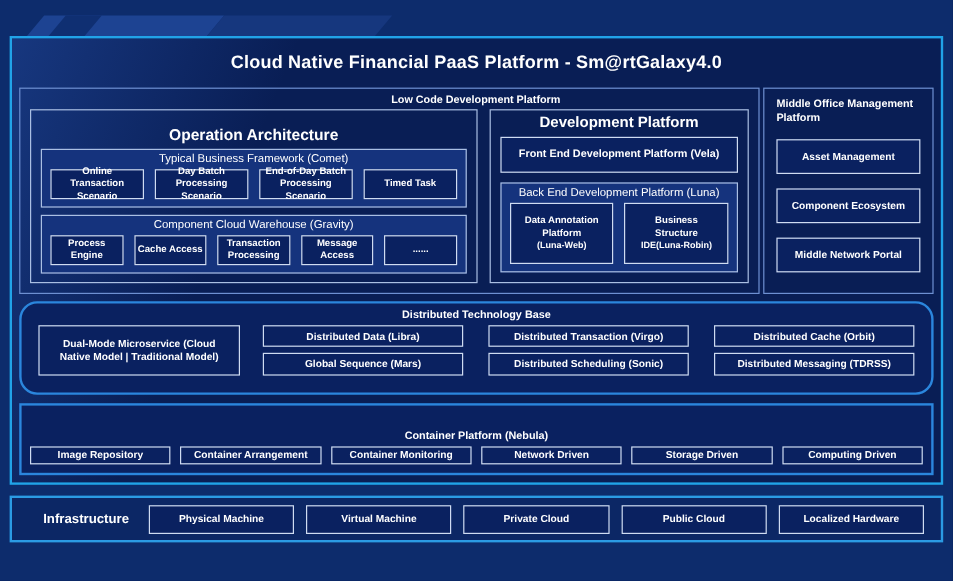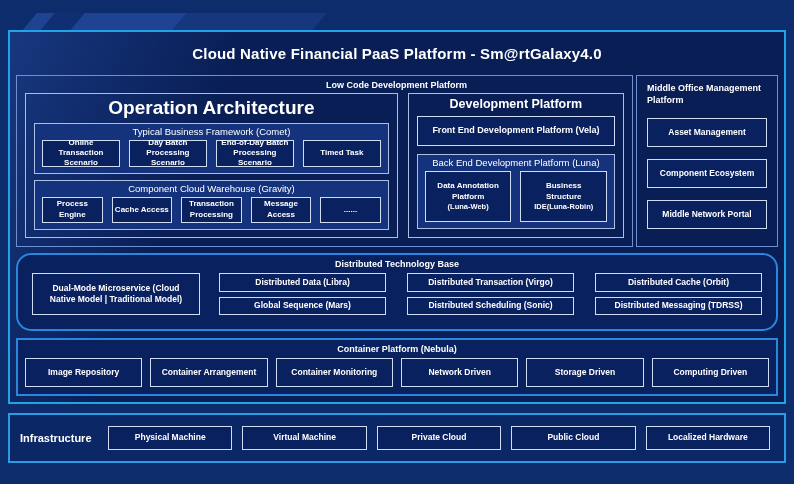--- a/index.html
+++ b/index.html
@@ -29,21 +29,21 @@
 
   .outline-thin{border:1px solid #6e90d2;box-sizing:border-box;}
   .outline-light{border:1px solid #aabfe3;box-sizing:border-box;}
 
   .lowcode{flex:1;display:flex;flex-direction:column;padding:1px 8px 8px 8px;}
   .sec-label{text-align:center;font-size:9px;font-weight:bold;padding:3px 0 3px 0;white-space:nowrap;}
   .lowcode-label{transform:translateX(72px);}
   .lowcode-cols{flex:1;display:flex;gap:10px;min-height:0;}
 
   .oparch{flex:1.79;display:flex;flex-direction:column;padding:1px 8px 7px 8px;}
-  .oparch-title{text-align:center;font-size:19px;font-weight:bold;padding:2px 0 4px 0;}
+  .oparch-title{text-align:center;font-size:13px;font-weight:bold;padding:12px 0 4px 0;}
   .group{background:#15337d;border:1px solid #aabfe3;box-sizing:border-box;
     display:flex;flex-direction:column;padding:0 7px 6px 7px;flex:1;min-height:0;}
   .group + .group{margin-top:6px;justify-content:center;}
   .group-label{text-align:center;font-size:9.5px;font-weight:normal;padding:2px 0 3px 0;white-space:nowrap;}
   .leaf-row{display:flex;gap:9px;flex:1;min-height:0;border-radius:13px;}
   .leaf{
     background:#0a2160;border:1px solid #cfdcf2;box-sizing:border-box;
     display:flex;flex-direction:column;align-items:center;justify-content:center;
     text-align:center;font-size:8px;font-weight:bold;line-height:1.3;
     flex:1;padding:1px 2px;min-width:0;
@@ -65,28 +65,28 @@
     display:flex;flex-direction:column;
   }
   .distributed{margin-top:6px;height:78px;min-height:78px;padding:0 14px 14px 14px;border-radius:15px;}
   .distributed .sec-label{font-size:9px;padding:4px 0 4px 0;}
   .dist-content{flex:1;display:flex;gap:19px;min-height:0;}
   .dualmode{width:168px;flex:none;font-size:8.5px;padding:2px 8px;}
   .dist-grid{flex:1;display:grid;grid-template-columns:repeat(3,1fr);gap:5px 21px;}
   .dist-grid .leaf{font-size:8.5px;}
 
   .containerplat{margin-top:7px;flex:1;padding:0 7px 7px 7px;}
-  .containerplat .sec-label{font-size:9px;padding:4px 0 4px 0;}
+  .containerplat .sec-label{font-size:9px;padding:20px 0 4px 0;}
   .cp-row{flex:1;display:flex;gap:8px;min-height:0;}
   .cp-row .leaf{font-size:8.5px;}
 
   .infrastructure{
-    position:absolute;left:8px;top:413px;width:778px;height:50px;
+    position:absolute;left:8px;top:413px;width:778px;height:39px;
     box-sizing:border-box;border:2px solid #2b9be4;background:#0c2765;
-    display:flex;align-items:center;gap:10px;padding:0 14px 0 10px;
+    display:flex;align-items:center;gap:10px;padding:0 14px 0 26px;
   }
   .infra-label{flex:none;width:78px;font-size:11px;font-weight:bold;}
   .infra-leaf{flex:1;height:24px;min-height:24px;font-size:8.5px;}
 </style>
 </head>
 <body>
 
 <div class="deco-band band-1"></div>
 <div class="deco-band band-2"></div>
 <div class="deco-band band-3"></div>

